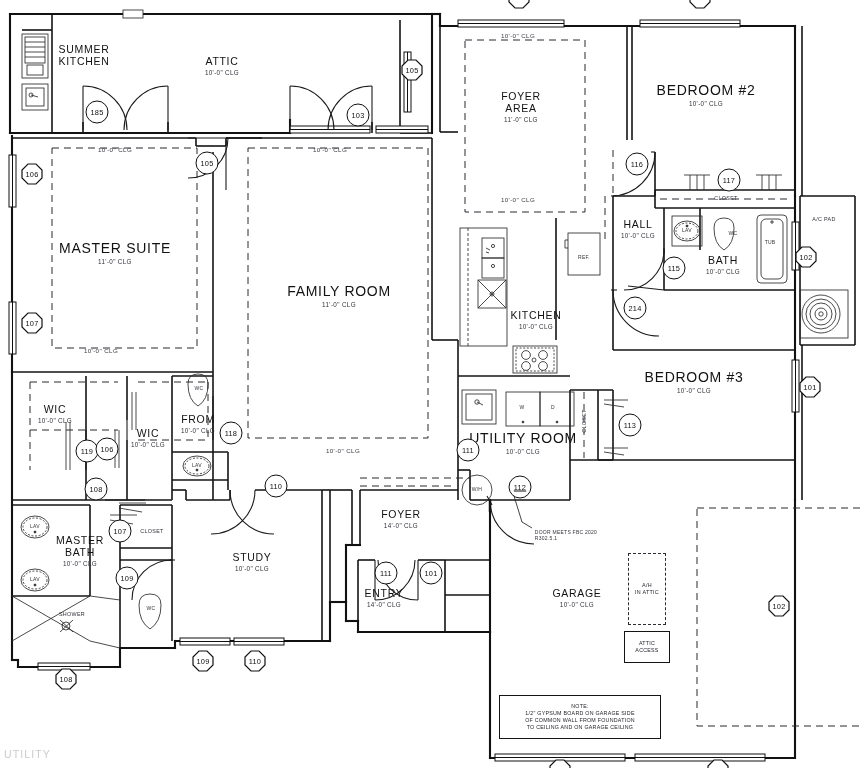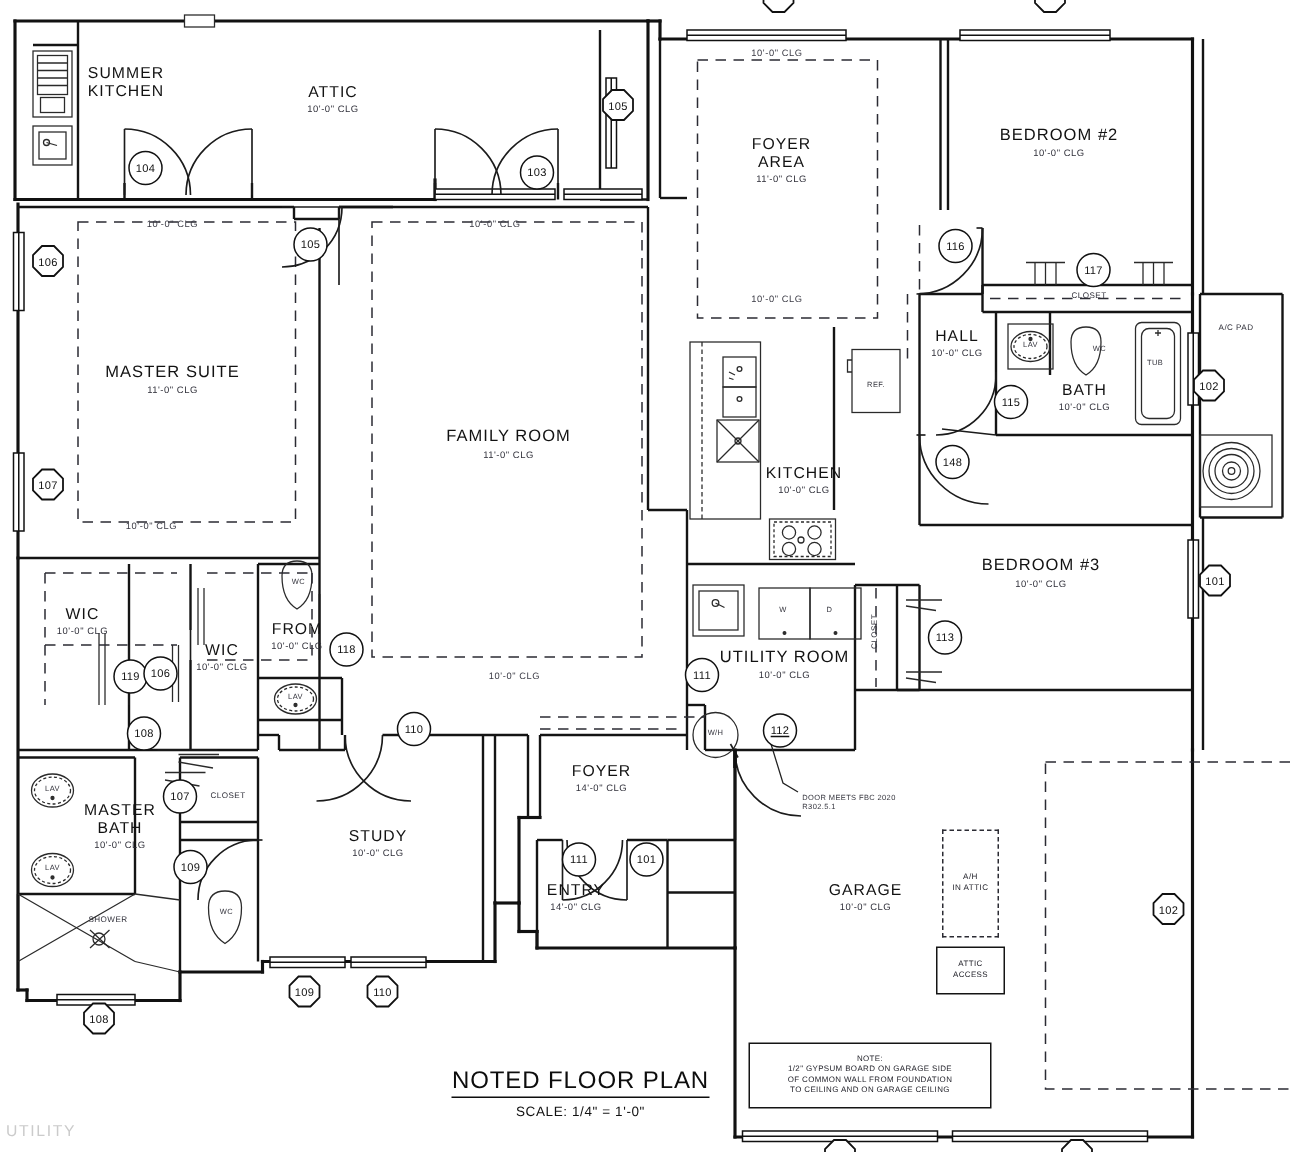--- a/index.html
+++ b/index.html
@@ -30,21 +30,21 @@
     white-space:nowrap;
     pointer-events:none;
     transform:translate(-50%,-50%);
   }
   .room-name{
     font-size:10.5px;
     letter-spacing:0.7px;
     color:#121212;
     font-weight:400;
   }
-  .room-name.big{font-size:11px;}
+  .room-name.big{font-size:14px;}
   .room-clg{
     font-size:6.3px;
     letter-spacing:0.35px;
     color:#30303a;
   }
   .tiny{
     font-size:5.4px;
     letter-spacing:0.3px;
     color:#30303a;
   }
@@ -665,21 +665,21 @@
       </div>
     </div>
   <div id="dashed-note-boxes">
       <div class="dashbox" style="left: 647px; top: 589px; width: 36px; height: 70px;">
         <div class="t">A/H</div>
         <div class="t">IN ATTIC</div>
       </div>
     </div>
 
   <div id="tag-layer">
-      <div class="tag circle" style="left: 97px; top: 112px;">104</div>
+      <div class="tag circle" style="left: 97px; top: 112px;">185</div>
       <div class="tag circle" style="left: 358px; top: 115px;">103</div>
       <div class="octwrap" style="left: 412px; top: 70px;">
         <svg width="22" height="22" viewBox="0 0 22 22">
           <polygon points="7,1 15,1 21,7 21,15 15,21 7,21 1,15 1,7" fill="#ffffff" stroke="#111111" stroke-width="1.2"></polygon>
         </svg>
         <span>105</span>
       </div>
       <div class="tag circle" style="left: 207px; top: 163px;">105</div>
       <div class="octwrap" style="left: 32px; top: 174px;">
         <svg width="22" height="22" viewBox="0 0 22 22">
@@ -695,21 +695,21 @@
       </div>
       <div class="tag circle" style="left: 637px; top: 164px;">116</div>
       <div class="tag circle" style="left: 729px; top: 180px;">117</div>
       <div class="octwrap" style="left: 806px; top: 257px;">
         <svg width="22" height="22" viewBox="0 0 22 22">
           <polygon points="7,1 15,1 21,7 21,15 15,21 7,21 1,15 1,7" fill="#ffffff" stroke="#111111" stroke-width="1.2"></polygon>
         </svg>
         <span>102</span>
       </div>
       <div class="tag circle" style="left: 674px; top: 268px;">115</div>
-      <div class="tag circle" style="left: 635px; top: 308px;">148</div>
+      <div class="tag circle" style="left: 635px; top: 308px;">214</div>
       <div class="octwrap" style="left: 810px; top: 387px;">
         <svg width="22" height="22" viewBox="0 0 22 22">
           <polygon points="7,1 15,1 21,7 21,15 15,21 7,21 1,15 1,7" fill="#ffffff" stroke="#111111" stroke-width="1.2"></polygon>
         </svg>
         <span>101</span>
       </div>
       <div class="tag circle" style="left: 630px; top: 425px;">113</div>
       <div class="tag circle" style="left: 55px; top: 451px; margin-left: 32px;">119</div>
       <div class="tag circle" style="left: 107px; top: 449px;">106</div>
       <div class="tag circle" style="left: 231px; top: 433px;">118</div>
@@ -764,20 +764,16 @@
         <span></span>
       </div>
       <div class="octwrap" style="left: 718px; top: 770px;">
         <svg width="22" height="22" viewBox="0 0 22 22">
           <polygon points="7,1 15,1 21,7 21,15 15,21 7,21 1,15 1,7" fill="#ffffff" stroke="#111111" stroke-width="1.2"></polygon>
         </svg>
         <span></span>
       </div>
     </div>
 
-  <div id="titleblock">
-    <div class="maintitle">NOTED FLOOR PLAN</div>
-    <div class="subtitle">SCALE: 1/4"  = 1'-0"</div>
-  </div>
 
   <div id="watermark">UTILITY</div>
 
 </div>
 
 </body></html>

